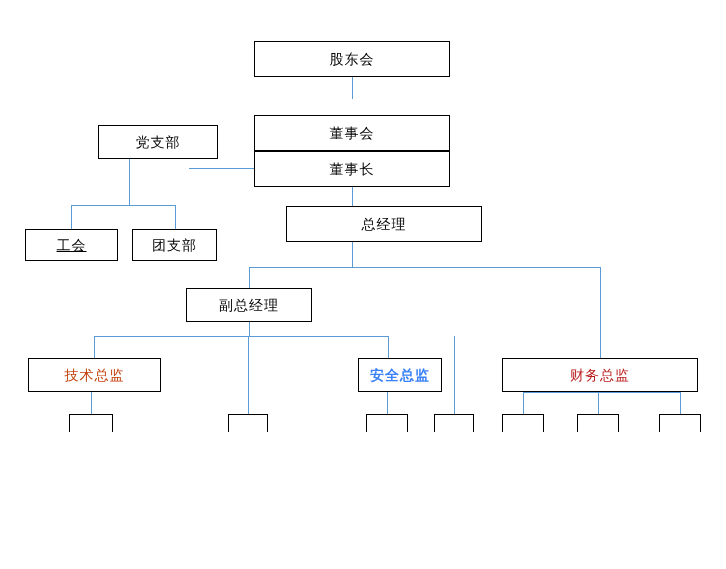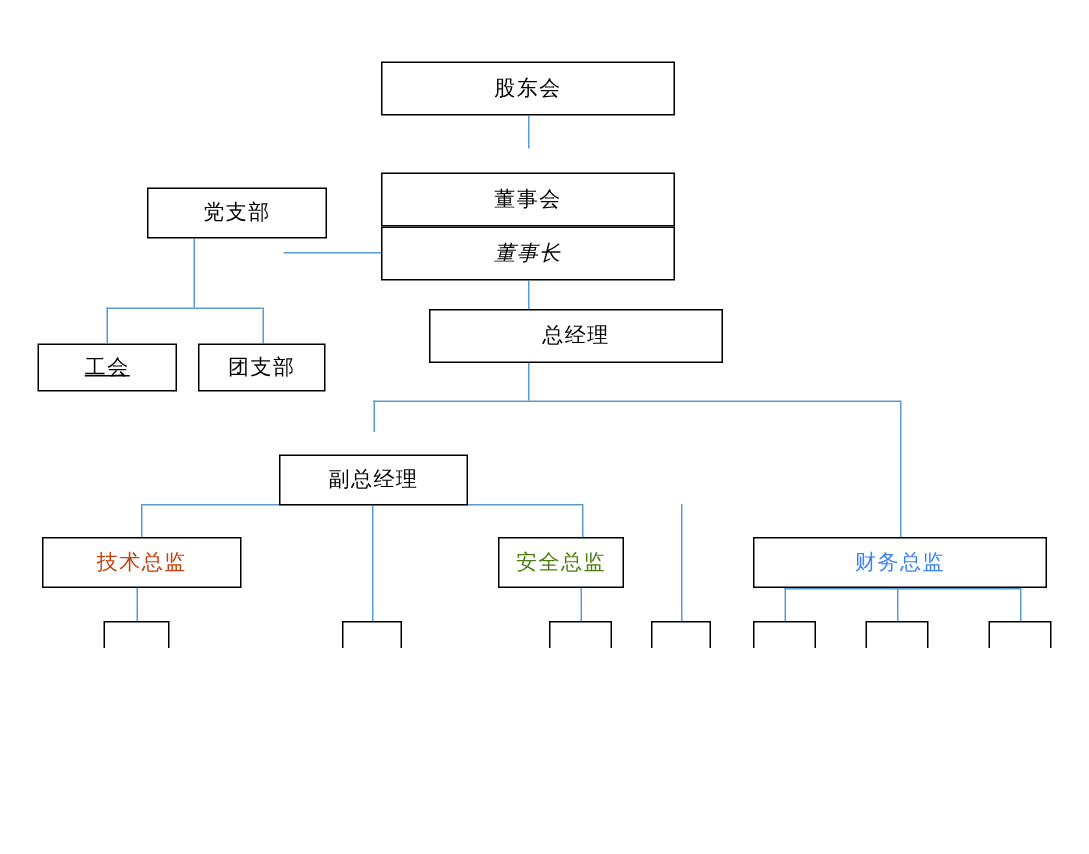--- a/index.html
+++ b/index.html
@@ -67,29 +67,29 @@
     <div class="conn v" style="left: 388px; top: 336px; height: 22px; background: rgb(91, 155, 213);"></div>
     <div class="conn v" style="left: 91px; top: 392px; height: 22px; background: rgb(91, 155, 213);"></div>
     <div class="conn v" style="left: 387px; top: 392px; height: 22px; background: rgb(91, 155, 213);"></div>
     <div class="conn v" style="left: 454px; top: 336px; height: 78px; background: rgb(91, 155, 213);"></div>
     <div class="conn h" style="left: 523px; top: 392px; width: 157px; background: rgb(91, 155, 213);"></div>
     <div class="conn v" style="left: 523px; top: 392px; height: 22px; background: rgb(91, 155, 213);"></div>
     <div class="conn v" style="left: 598px; top: 392px; height: 22px; background: rgb(91, 155, 213);"></div>
     <div class="conn v" style="left: 680px; top: 392px; height: 22px; background: rgb(91, 155, 213);"></div>
     <div class="node" style="left: 254px; top: 41px; width: 196px; height: 36px; border-color: rgb(0, 0, 0); color: rgb(0, 0, 0);">股东会</div>
     <div class="node" style="left: 254px; top: 99px; width: 196px; height: 36px; border-color: rgb(0, 0, 0); color: rgb(0, 0, 0); margin-top: 16px;">董事会</div>
-    <div class="node" style="left: 254px; top: 151px; width: 196px; height: 36px; border-color: rgb(0, 0, 0); color: rgb(0, 0, 0); font-style: italic;">董事长</div>
+    <div class="node" style="left: 254px; top: 151px; width: 196px; height: 36px; border-color: rgb(0, 0, 0); color: rgb(0, 0, 0);">董事长</div>
     <div class="node" style="left: 254px; top: 206px; width: 196px; height: 36px; border-color: rgb(0, 0, 0); color: rgb(0, 0, 0); margin-left: 32px;">总经理</div>
     <div class="node" style="left: 69px; top: 125px; width: 120px; height: 34px; border-color: rgb(0, 0, 0); color: rgb(0, 0, 0); margin-left: 29px;">党支部</div>
     <div class="node" style="left: 25px; top: 229px; width: 93px; height: 32px; border-color: rgb(0, 0, 0); color: rgb(0, 0, 0); text-decoration: underline;">工会</div>
     <div class="node" style="left: 132px; top: 229px; width: 85px; height: 32px; border-color: rgb(0, 0, 0); color: rgb(0, 0, 0); text-align: center;">团支部</div>
-    <div class="node" style="left: 186px; top: 288px; width: 126px; height: 34px; border-color: rgb(0, 0, 0); color: rgb(0, 0, 0); margin-top: 15px;">副总经理</div>
+    <div class="node" style="left: 186px; top: 288px; width: 126px; height: 34px; border-color: rgb(0, 0, 0); color: rgb(0, 0, 0);">副总经理</div>
     <div class="node" style="left: 28px; top: 358px; width: 133px; height: 34px; border-color: rgb(0, 0, 0); color: #c2410c;">技术总监</div>
-    <div class="node" style="left: 332px; top: 358px; width: 84px; height: 34px; border-color: rgb(0, 0, 0); color: #4d7c0f;">安全总监</div>
-    <div class="node" style="left: 502px; top: 358px; width: 196px; height: 34px; border-color: rgb(0, 0, 0); color: #3b82f6;">财务总监</div>
+    <div class="node" style="left: 358px; top: 358px; width: 84px; height: 34px; border-color: rgb(0, 0, 0); color: #3b82f6; font-weight: bold;">安全总监</div>
+    <div class="node" style="left: 502px; top: 358px; width: 196px; height: 34px; border-color: rgb(0, 0, 0); color: #b91c1c;">财务总监</div>
     <div class="node vertical" style="left: 69px; top: 414px; width: 44px; height: 104px; border-color: rgb(0, 0, 0); color: rgb(0, 0, 0);">技术部</div>
     <div class="node vertical" style="left: 228px; top: 414px; width: 40px; height: 104px; border-color: rgb(0, 0, 0); color: rgb(0, 0, 0);">生产部</div>
     <div class="node vertical" style="left: 366px; top: 414px; width: 42px; height: 104px; border-color: rgb(0, 0, 0); color: rgb(0, 0, 0);">安全环保部</div>
     <div class="node vertical" style="left: 434px; top: 414px; width: 40px; height: 104px; border-color: rgb(0, 0, 0); color: rgb(0, 0, 0);">综合部</div>
     <div class="node vertical" style="left: 502px; top: 414px; width: 42px; height: 104px; border-color: rgb(0, 0, 0); color: rgb(0, 0, 0);">市场部</div>
     <div class="node vertical" style="left: 577px; top: 414px; width: 42px; height: 104px; border-color: rgb(0, 0, 0); color: rgb(0, 0, 0);">财务部</div>
     <div class="node vertical" style="left: 659px; top: 414px; width: 42px; height: 104px; border-color: rgb(0, 0, 0); color: rgb(0, 0, 0);">机动工程部</div>
   </div>
 
 </body></html>

